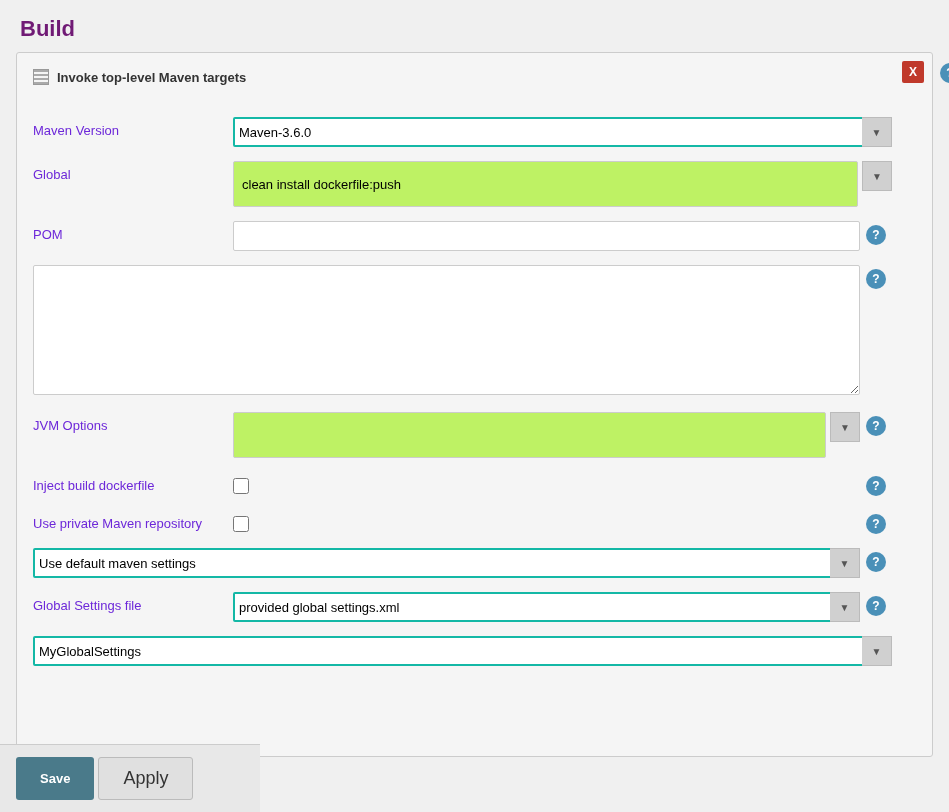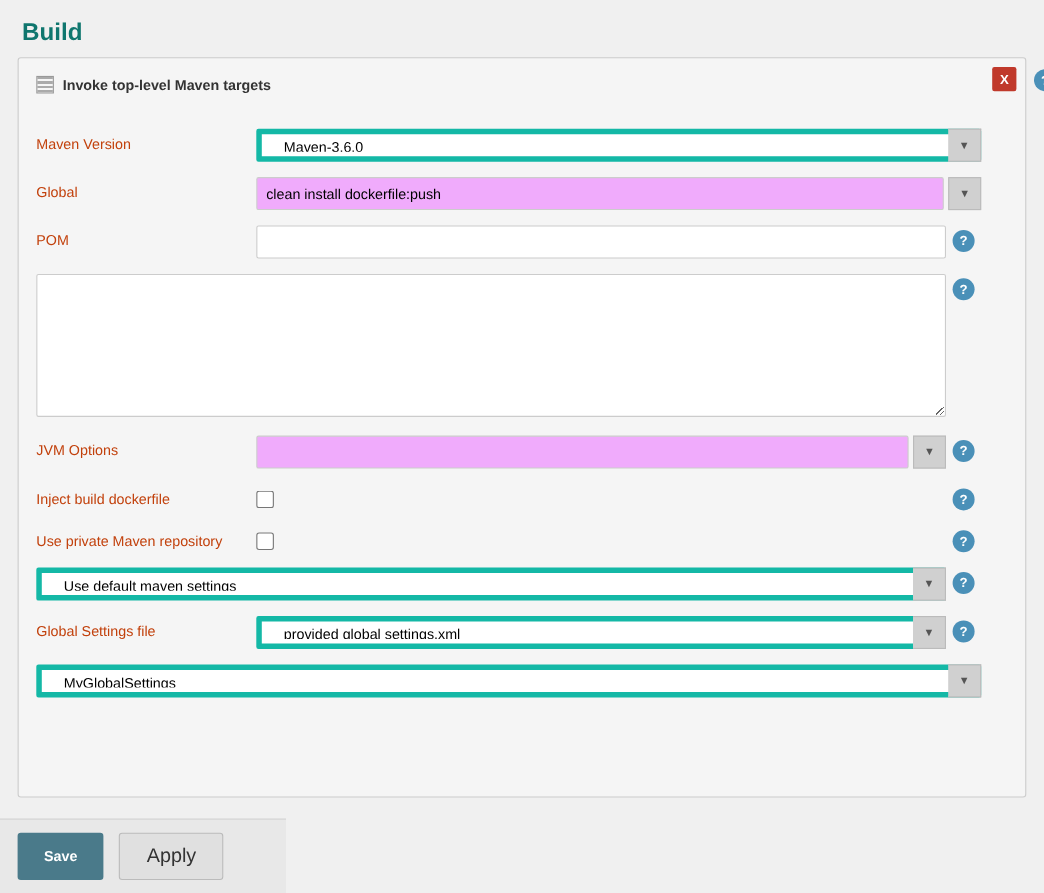--- a/index.html
+++ b/index.html
@@ -6,21 +6,21 @@
     body {
       font-family: Arial, sans-serif;
       font-size: 13px;
       background: #f0f0f0;
       color: #333;
     }
     .page-title {
       font-size: 22px;
       font-weight: bold;
       padding: 16px 20px 10px 20px;
-      color: #0f766e;
+      color: #701a75;
     }
     .main-content {
       padding: 0 16px 16px 16px;
     }
     .build-section {
       background: #f5f5f5;
       border: 1px solid #ccc;
       border-radius: 3px;
       position: relative;
       padding: 16px 40px 16px 16px;
@@ -64,36 +64,36 @@
       border-radius: 2px;
       display: flex;
       align-items: center;
       justify-content: center;
     }
     .form-label {
       width: 200px;
       min-width: 200px;
       padding-top: 6px;
       font-size: 13px;
-      color: #c2410c;
+      color: #6d28d9;
     }
     .form-input {
       width: 100%;
       height: 30px;
       padding: 4px 8px;
       border: 1px solid #ccc;
       border-radius: 2px;
       font-size: 13px;
       background: white;
     }
     .form-select {
       width: 100%;
       height: 30px;
-      padding: 4px 20px;
-      border: 5px solid #14b8a6;
+      padding: 4px 4px;
+      border: 2px solid #14b8a6;
       border-radius: 2px;
       font-size: 13px;
       background: white;
       appearance: none;
       -webkit-appearance: none;
       cursor: pointer;
     }
     .select-wrapper {
       position: relative;
       flex: 1;
@@ -114,26 +114,26 @@
       color: #555;
       pointer-events: none;
     }
     .goals-wrap {
       display: flex;
       flex: 1;
       gap: 4px;
     }
     .goals-input {
       flex: 1;
-      height: 30px;
+      height: 46px;
       padding: 4px 8px;
       border: 1px solid #ccc;
       border-radius: 2px;
       font-size: 13px;
-      background: #f0abfc;
+      background: #bef264;
     }
     .dropdown-btn {
       width: 30px;
       height: 30px;
       background: #d0d0d0;
       border: 1px solid #bbb;
       cursor: pointer;
       display: flex;
       align-items: center;
       justify-content: center;
@@ -171,21 +171,21 @@
     }
     .bottom-bar {
       position: fixed;
       bottom: 0;
       left: 0;
       width: 260px;
       background: #e8e8e8;
       border-top: 1px solid #ccc;
       padding: 12px 16px;
       display: flex;
-      gap: 14px;
+      gap: 4px;
     }
     .btn-save {
       background: #4a7a8a;
       color: white;
       border: none;
       padding: 10px 24px;
       font-size: 13px;
       font-weight: bold;
       cursor: pointer;
       border-radius: 3px;

